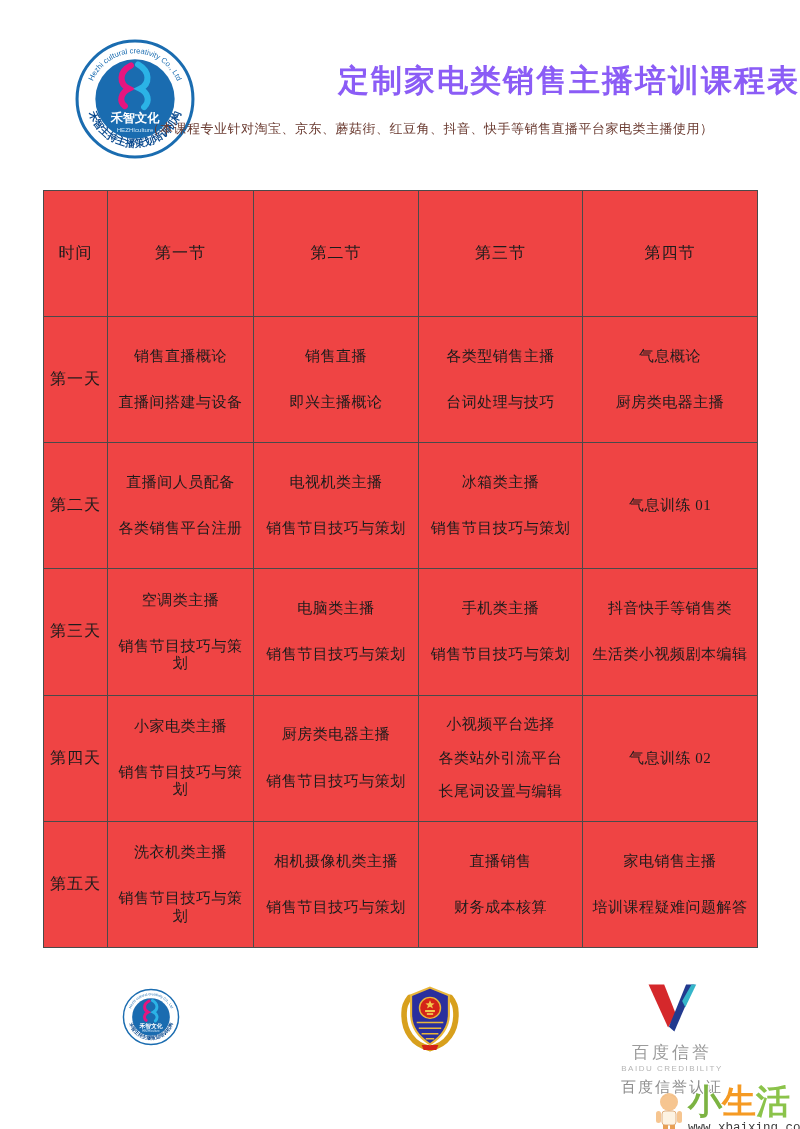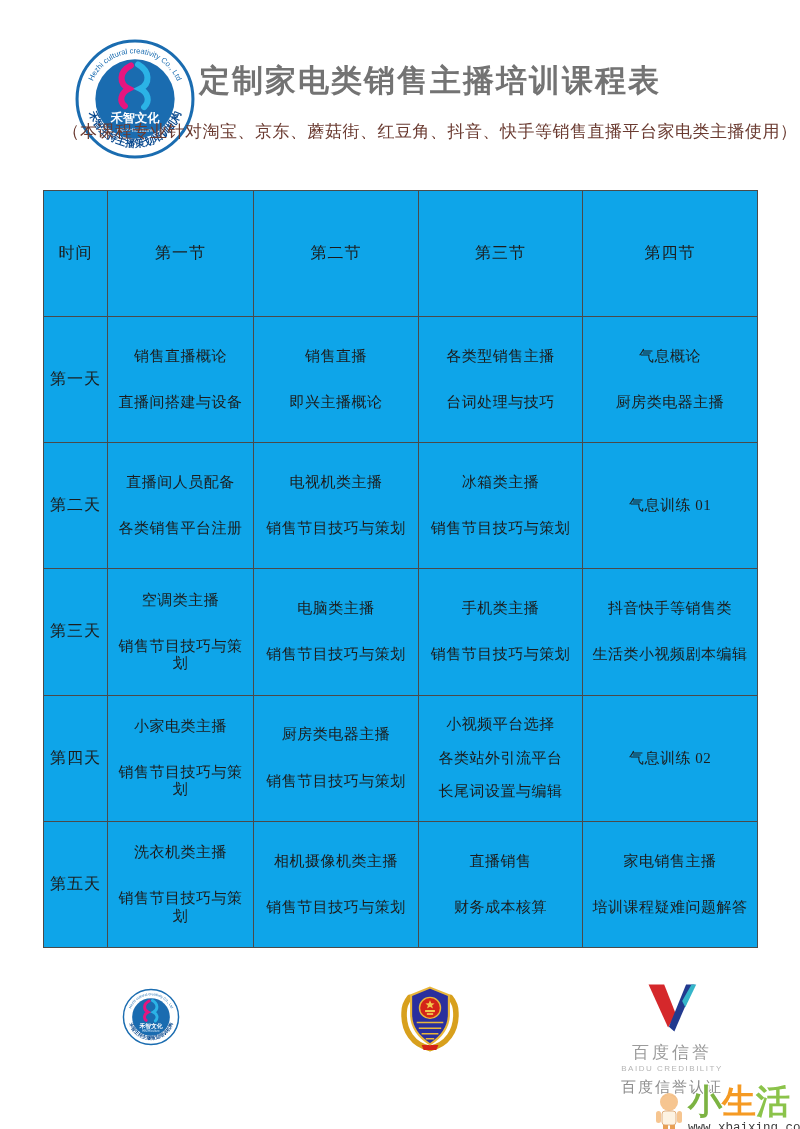--- a/index.html
+++ b/index.html
@@ -6,31 +6,31 @@
   html,body { background:#e9e9e9; }
   .page {
     position:relative; width:800px; height:1129px;
     background:#ffffff; overflow:hidden; margin:0 auto;
     font-family:"Liberation Serif", serif; color:#1c1c1c;
   }
 
   
   .brand-logo-top { position:absolute; left:74px; top:38px; width:122px; height:122px; }
   .head-titles { position:absolute; left:60px; top:60px; width:740px; text-align:center; }
-  .page-title { font-size:31px; font-weight:bold; letter-spacing:2px; color:#737373; font-family:"Liberation Serif", serif; }
-  .page-subtitle { margin-top:18px; font-size:17px; letter-spacing:0.5px; color:#6a3a30; }
+  .page-title { font-size:31px; font-weight:bold; letter-spacing:2px; color:#8b5cf6; font-family:"Liberation Serif", serif;text-align:right; }
+  .page-subtitle { margin-top:18px; font-size:13px; letter-spacing:0.5px; color:#6a3a30; }
 
   
   table.course {
     position:absolute; left:43px; top:190px; width:714px; height:758px;
     border-collapse:collapse; table-layout:fixed;
   }
   table.course th, table.course td {
     border:1px solid #4a4a4a; text-align:center; vertical-align:middle;
-    padding:8px 4px; background:#0ea5e9;
+    padding:8px 4px; background:#ef4444;
   }
   table.course thead th { height:126px; font-weight:normal; font-size:16px; letter-spacing:1px; }
   table.course tbody tr { height:126px; }
   td.day { font-size:16px; letter-spacing:1px; }
   .cline { font-size:15px; letter-spacing:0.5px; line-height:1.15; }
   .cline + .cline { margin-top:29px;text-align:center; }
   td.tight .cline + .cline { margin-top:16px; }
 
   
   .foot-left  { position:absolute; left:36px;  top:988px; width:230px; text-align:center; }

